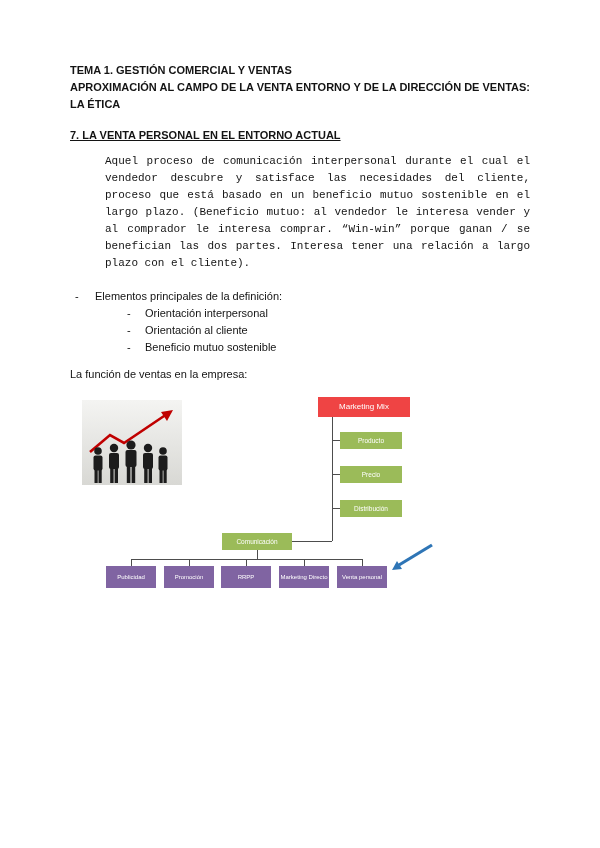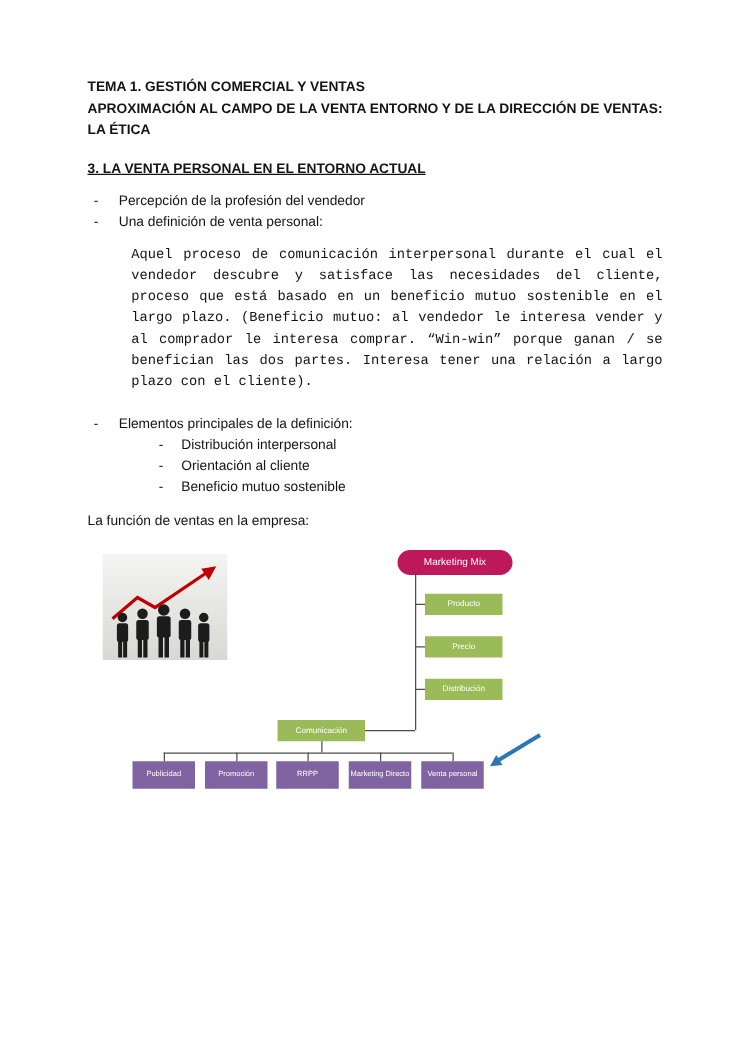--- a/index.html
+++ b/index.html
@@ -44,34 +44,30 @@
   .pointer-arrow { position:absolute; left:388px; top:150px; width:48px; height:34px; }
 </style>
 </head>
 <body>
 
 <div class="page">
 
   <div class="doc-title">TEMA 1. GESTIÓN COMERCIAL Y VENTAS</div>
   <div class="doc-subtitle">APROXIMACIÓN AL CAMPO DE LA VENTA ENTORNO Y DE LA DIRECCIÓN DE VENTAS: LA ÉTICA</div>
 
-  <div class="section-heading">3. LA VENTA PERSONAL EN EL ENTORNO ACTUAL</div>
+  <div class="section-heading">7. LA VENTA PERSONAL EN EL ENTORNO ACTUAL</div>
 
-  <ul class="dash-list">
-    <li><span>Percepción de la profesión del vendedor</span></li>
-    <li><span>Una definición de venta personal:</span></li>
-  </ul>
 
   <p class="definition">Aquel proceso de comunicación interpersonal durante el cual el vendedor descubre y satisface las necesidades del cliente, proceso que está basado en un beneficio mutuo sostenible en el largo plazo. (Beneficio mutuo: al vendedor le interesa vender y al comprador le interesa comprar. “Win-win” porque ganan / se benefician las dos partes. Interesa tener una relación a largo plazo con el cliente).</p>
 
   <ul class="dash-list">
     <li>
       <span>Elementos principales de la definición:</span>
       <ul class="sub-list" style="margin-left:-25px;">
-        <li><span>Distribución interpersonal</span></li>
+        <li><span>Orientación interpersonal</span></li>
         <li><span>Orientación al cliente</span></li>
         <li><span>Beneficio mutuo sostenible</span></li>
       </ul>
     </li>
   </ul>
 
   <div class="caption">La función de ventas en la empresa:</div>
 
   <div class="diagram">
 
@@ -104,21 +100,21 @@
           <rect x="61" y="53" width="10" height="16" rx="2"></rect>
           <rect x="62.2" y="68" width="3.4" height="15"></rect>
           <rect x="66.6" y="68" width="3.4" height="15"></rect>
         <circle cx="81" cy="51" r="3.8"></circle>
           <rect x="76.5" y="55.5" width="9" height="15" rx="2"></rect>
           <rect x="77.5" y="69" width="3.2" height="14"></rect>
           <rect x="81.5" y="69" width="3.2" height="14"></rect>
       </g>
     </svg>
 
-    <div class="node node-root" style="left: 318px; top: 6px; background-color: #be185d; border-radius: 10px;">Marketing Mix</div>
+    <div class="node node-root" style="left: 318px; top: 6px; background-color: #ef4444;">Marketing Mix</div>
 
     <div class="node node-green" style="left: 340px; top: 41px; background-color: rgb(155, 187, 89);">Producto</div>
     <div class="node node-green" style="left: 340px; top: 75px; background-color: rgb(155, 187, 89);">Precio</div>
     <div class="node node-green" style="left: 340px; top: 109px; background-color: rgb(155, 187, 89);">Distribución</div>
 
     <div class="node node-comm" style="left: 222px; top: 142px; background-color: rgb(155, 187, 89);">Comunicación</div>
 
     <div class="node node-purple" style="left: 106px; top: 175px; background-color: rgb(128, 100, 162);">Publicidad</div>
     <div class="node node-purple" style="left: 164px; top: 175px; background-color: rgb(128, 100, 162);">Promoción</div>
     <div class="node node-purple" style="left: 221px; top: 175px; background-color: rgb(128, 100, 162);">RRPP</div>

